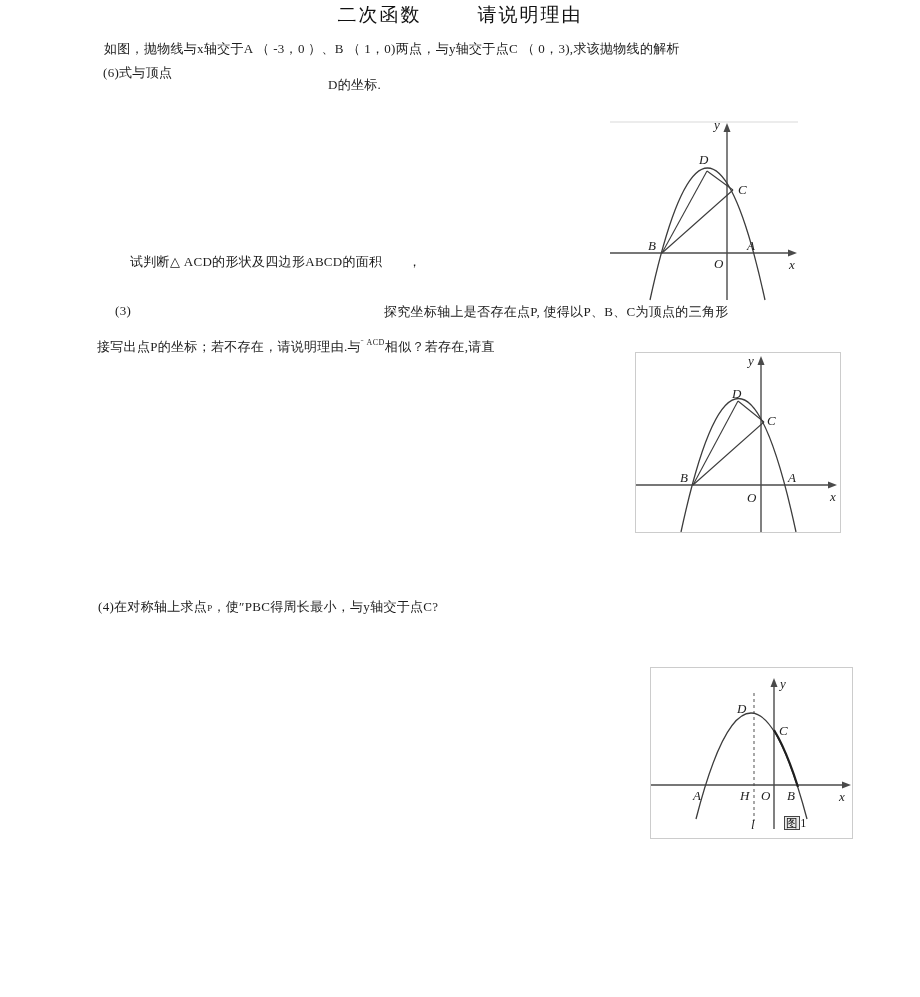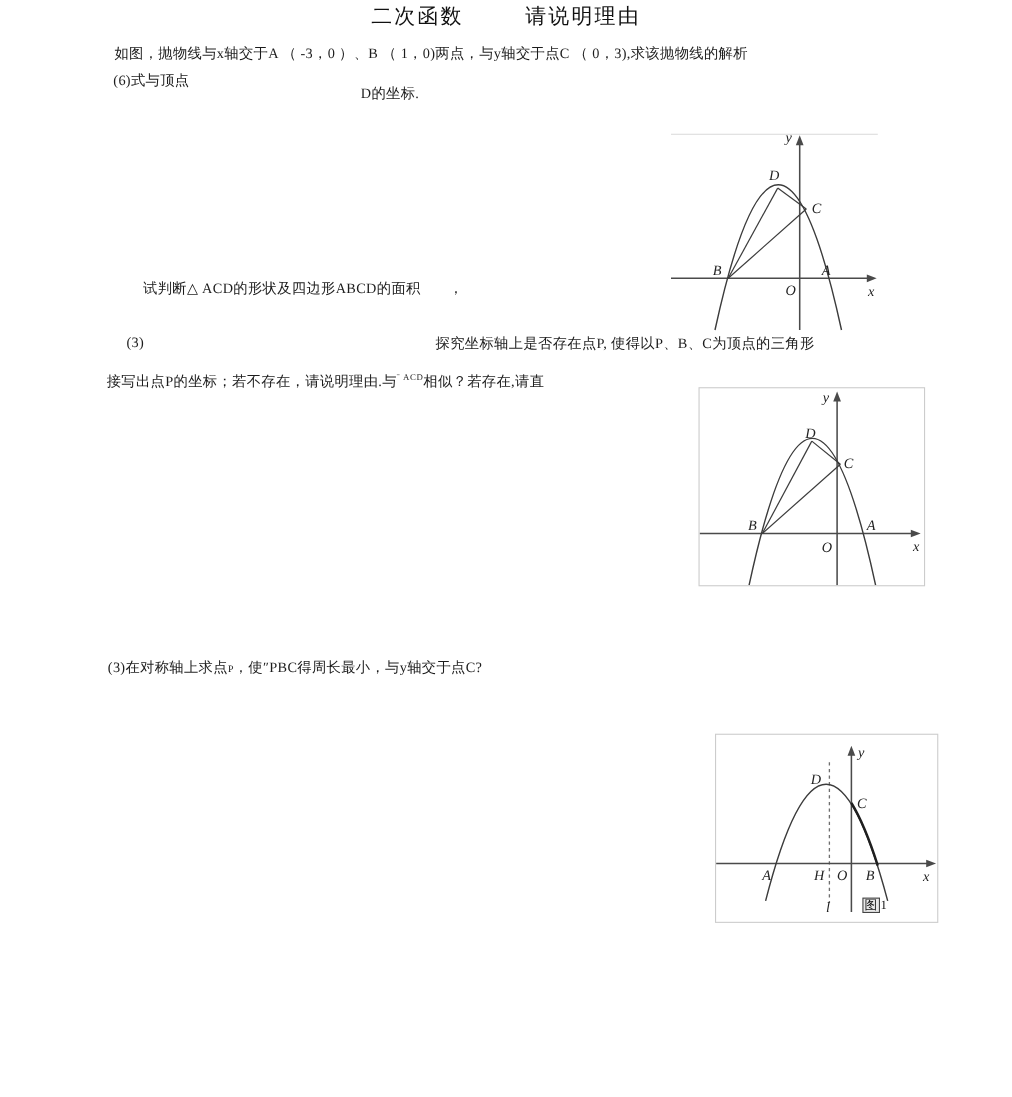--- a/index.html
+++ b/index.html
@@ -40,28 +40,28 @@
 
 <div class="abs body-line" style="left:104px; top:40px;">如图，抛物线与x轴交于A （ -3，0 ）、B （ 1，0)两点，与y轴交于点C （ 0，3),求该抛物线的解析</div>
 
 <div class="abs body-line" style="left:103px; top:64px;">(6)式与顶点</div>
 <div class="abs body-line" style="left:328px; top:76px;">D的坐标.</div>
 
 <div class="abs body-line" style="left:130px; top:253px;">试判断△ ACD的形状及四边形ABCD的面积</div>
 <div class="abs body-line" style="left:408px; top:253px;">，</div>
 
 <div class="abs body-line" style="left:115px; top:303px;">(3)</div>
-<div class="abs body-line" style="left:396px; top:303px;">探究坐标轴上是否存在点P, 使得以P、B、C为顶点的三角形</div>
+<div class="abs body-line" style="left:384px; top:303px;">探究坐标轴上是否存在点P, 使得以P、B、C为顶点的三角形</div>
 
 <div class="abs body-line" style="left:97px; top:325px;margin-top:13px;">
   <span>接写出点P的坐标；若不存在，请说明理由.与</span><span class="sup-small">ˉ ACD</span><span>相似？若存在,请直</span>
 </div>
 
 <div class="abs body-line" style="left:98px; top:598px;">
-  <span>(3)在对称轴上求点</span><span class="sub-small">P</span><span>，使″PBC得周长最小，与y轴交于点C?</span>
+  <span>(4)在对称轴上求点</span><span class="sub-small">P</span><span>，使″PBC得周长最小，与y轴交于点C?</span>
 </div>
 
 <div class="fig-wrap" style="left:610px; top:112px; width:190px; height:192px;">
   <svg width="190" height="192" viewBox="0 0 190 192">
     <line class="hairline" x1="0" y1="10" x2="188" y2="10"></line>
 
     <line class="axis" x1="117" y1="16" x2="117" y2="188"></line>
     <polygon class="arrow" points="117,11 113.5,20 120.5,20"></polygon>
     <line class="axis" x1="0" y1="141" x2="182" y2="141"></line>
     <polygon class="arrow" points="187,141 178,137.5 178,144.5"></polygon>

